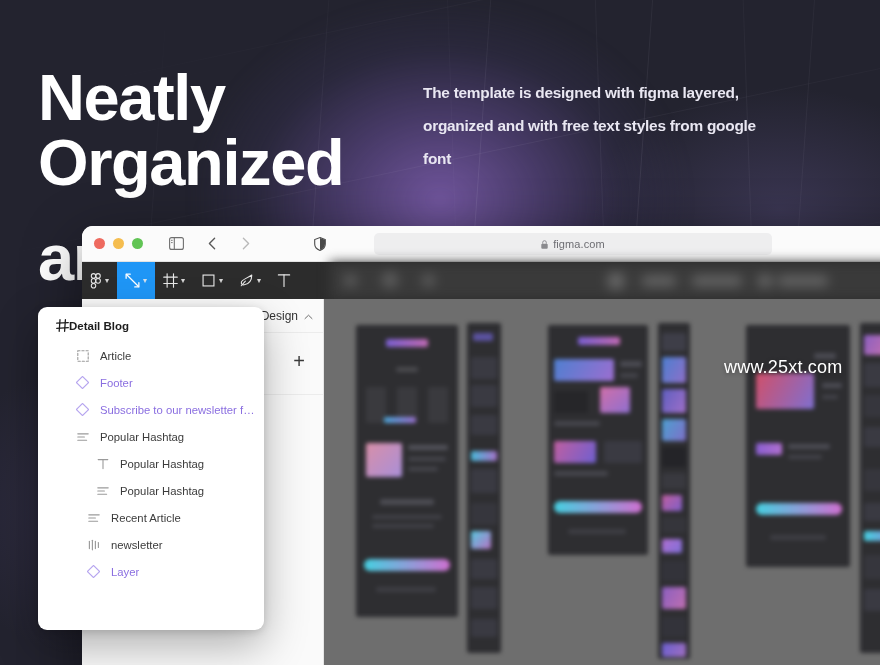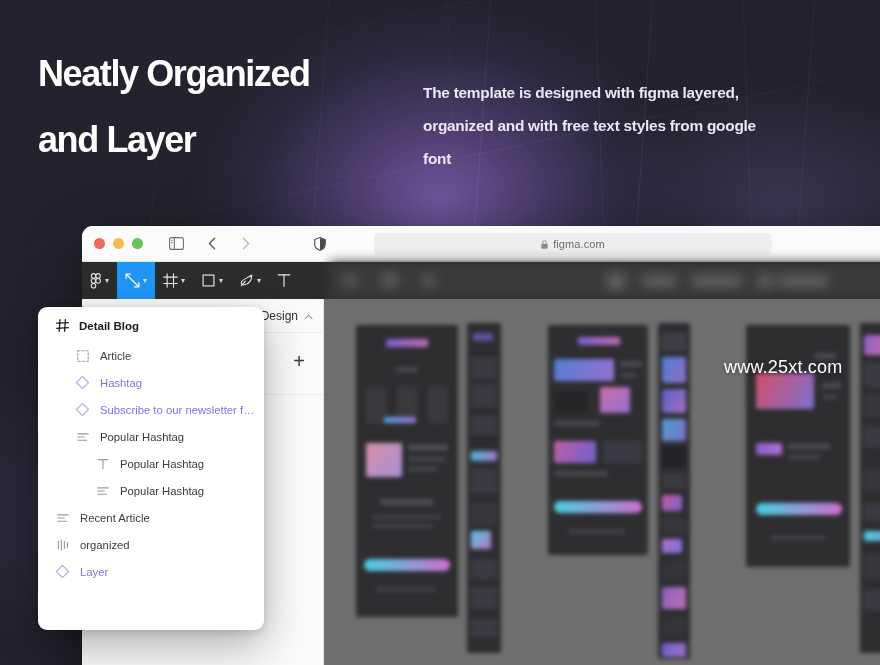--- a/index.html
+++ b/index.html
@@ -47,22 +47,22 @@
     transform:rotate(8deg) skewX(10deg);
     background-image:
       linear-gradient(to right, rgba(226,222,240,.45) 1px, transparent 1px);
     background-size:150px 100%;
     -webkit-mask-image:radial-gradient(ellipse 50% 60% at 40% 40%, #000 0%, transparent 80%);
             mask-image:radial-gradient(ellipse 50% 60% at 40% 40%, #000 0%, transparent 80%);
   }
 
   
   .hero-title {
-    position:absolute; left:38px; top:56px; width:400px;
-    font-size:36px; font-weight:bold; line-height:1.0;
+    position:absolute; left:38px; top:65px; width:400px;
+    font-size:65px; font-weight:bold; line-height:1.0;
     color:#ffffff; letter-spacing:-1.4px;
   }
   .hero-title .line2 { display:block; margin-top:30px; }
   .hero-sub {
     position:absolute; left:423px; top:76px; width:360px;
     font-size:15.4px; font-weight:bold; line-height:33px;
     color:#e9e7f2; letter-spacing:-0.25px;
   }
 
   
@@ -150,30 +150,30 @@
   }
 
   
   .popup {
     position:absolute; left:38px; top:307px; width:226px; height:323px;
     background:#ffffff; border-radius:9px;
     box-shadow:0 16px 44px rgba(0,0,0,.30), 0 2px 8px rgba(0,0,0,.14);
     z-index:30; overflow:hidden;
   }
   .popup-head {
-    display:flex; align-items:center; gap:10px;
+    display:flex; align-items:center; gap:0;
     padding:12px 10px 10px 18px;
     font-size:11.5px; font-weight:bold; color:#1d1d1d;
   }
   .lrow {
     display:flex; align-items:center; gap:11px;
     padding:7px 4px; font-size:11.3px; color:#3b3b3b;
     cursor:default;
   }
-  .lrow.indent0 { padding-left:18px; }
+  .lrow.indent0 { padding-left:18px;margin-left:31px; }
   .lrow.indent1 { padding-left:38px; }
   .lrow.indent2 { padding-left:58px; }
   .lrow.purple { color:#8a6ee0; }
   .ico { width:13px; height:13px; flex:0 0 13px; display:flex; align-items:center; justify-content:center; color:#9a9a9a; }
   .lrow.purple .ico { color:#b7a6ef; }
   .ltext { white-space:nowrap; overflow:hidden; text-overflow:ellipsis; }
 </style>
 </head>
 <body>
 
@@ -450,21 +450,21 @@
           </svg>
         </span>
         <span class="ltext">Article</span>
       </div>
       <div class="lrow indent1 purple">
         <span class="ico">
           <svg width="13" height="13" viewBox="0 0 13 13" fill="none" stroke="currentColor" stroke-width="1.1" stroke-linejoin="round">
             <rect x="2.2" y="2.2" width="8.6" height="8.6" transform="rotate(45 6.5 6.5)"></rect>
           </svg>
         </span>
-        <span class="ltext">Hashtag</span>
+        <span class="ltext">Footer</span>
       </div>
       <div class="lrow indent1 purple">
         <span class="ico">
           <svg width="13" height="13" viewBox="0 0 13 13" fill="none" stroke="currentColor" stroke-width="1.1" stroke-linejoin="round">
             <rect x="2.2" y="2.2" width="8.6" height="8.6" transform="rotate(45 6.5 6.5)"></rect>
           </svg>
         </span>
         <span class="ltext">Subscribe to our newsletter for ...</span>
       </div>
       <div class="lrow indent1">
@@ -508,21 +508,21 @@
       </div>
       <div class="lrow indent0">
         <span class="ico">
           <svg width="12" height="12" viewBox="0 0 12 12" fill="none" stroke="currentColor" stroke-width="1.15" stroke-linecap="round">
             <line x1="1.4" y1="2.4" x2="1.4" y2="9.6"></line>
             <line x1="4.4" y1="1.2" x2="4.4" y2="10.8"></line>
             <line x1="7.4" y1="2.4" x2="7.4" y2="9.6"></line>
             <line x1="10.4" y1="3.6" x2="10.4" y2="8.4"></line>
           </svg>
         </span>
-        <span class="ltext">organized</span>
+        <span class="ltext">newsletter</span>
       </div>
       <div class="lrow indent0 purple">
         <span class="ico">
           <svg width="13" height="13" viewBox="0 0 13 13" fill="none" stroke="currentColor" stroke-width="1.1" stroke-linejoin="round">
             <rect x="2.2" y="2.2" width="8.6" height="8.6" transform="rotate(45 6.5 6.5)"></rect>
           </svg>
         </span>
         <span class="ltext">Layer</span>
       </div>
     </div>

